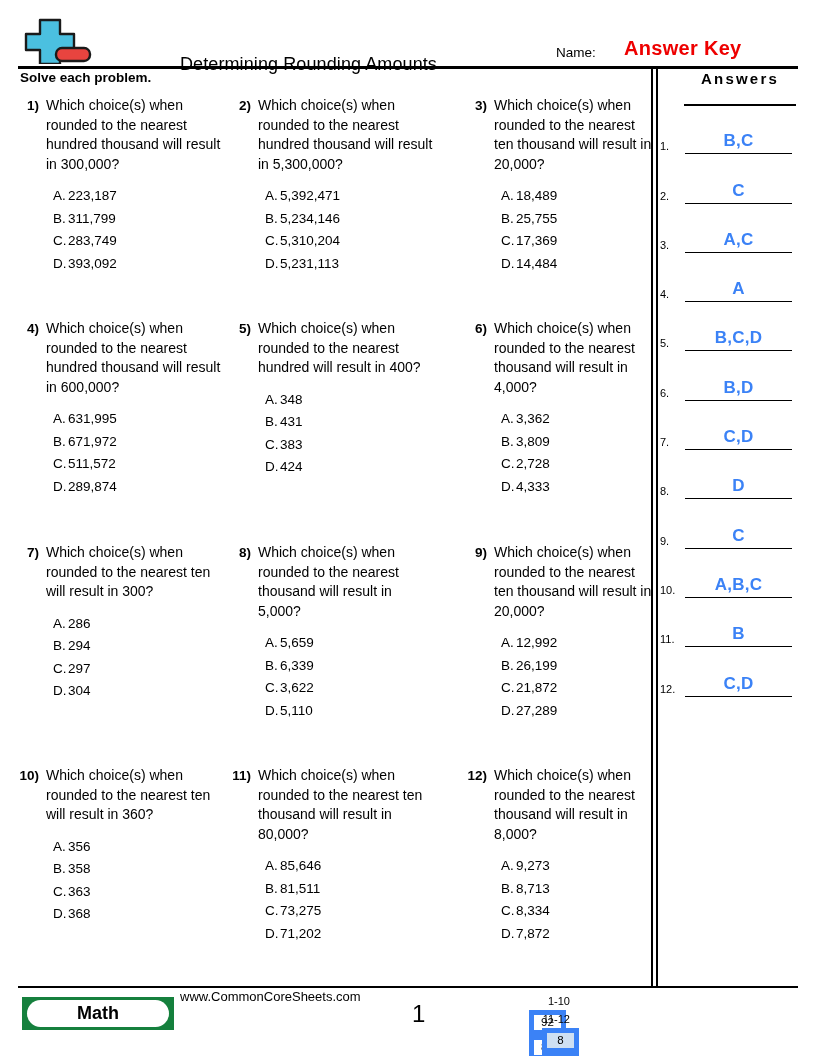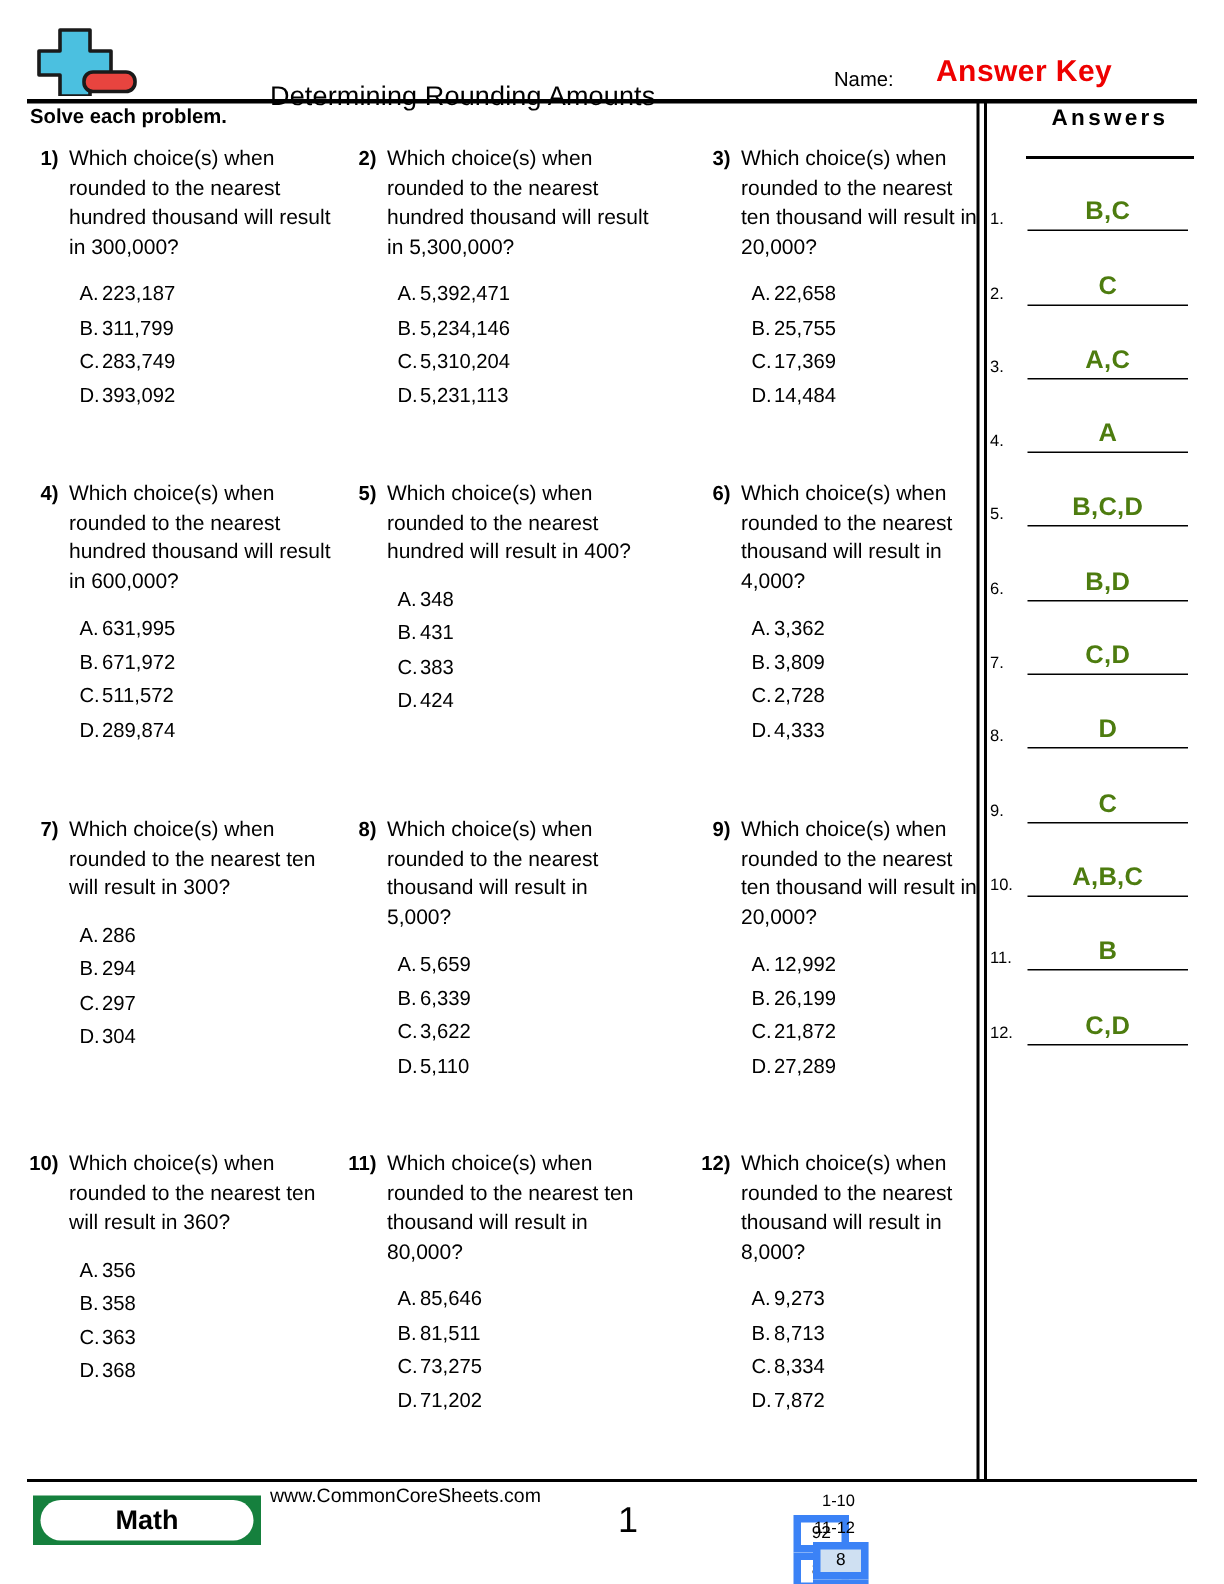--- a/index.html
+++ b/index.html
@@ -164,21 +164,21 @@
     border-bottom: 1.6px solid #000;
     height: 27px;
   }
   .ans-val {
     position: absolute;
     left: 25px; bottom: 3px;
     width: 107px;
     text-align: center;
     font-size: 17px;
     font-weight: bold;
-    color: #4d7c0f;
+    color: #3b82f6;
     letter-spacing: 0.2px;
   }
 
   
   #footer-rule {
     position: absolute;
     left: 18px; top: 986px;
     width: 780px; height: 2px;
     background: #000;
   }
@@ -299,21 +299,21 @@
       <div class="p-choice"><span class="ch-letter">D.</span><span>5,231,113</span></div>
     </div>
   </div>
 
   <div class="problem p-col3 p-row1">
     <div class="p-head">
       <div class="p-num">3)</div>
       <div class="p-text">Which choice(s) when rounded to the nearest ten thousand will result in 20,000?</div>
     </div>
     <div class="p-choices">
-      <div class="p-choice"><span class="ch-letter">A.</span><span>22,658</span></div>
+      <div class="p-choice"><span class="ch-letter">A.</span><span>18,489</span></div>
       <div class="p-choice"><span class="ch-letter">B.</span><span>25,755</span></div>
       <div class="p-choice"><span class="ch-letter">C.</span><span>17,369</span></div>
       <div class="p-choice"><span class="ch-letter">D.</span><span>14,484</span></div>
     </div>
   </div>
 
   <div class="problem p-col1 p-row2">
     <div class="p-head">
       <div class="p-num">4)</div>
       <div class="p-text">Which choice(s) when rounded to the nearest hundred thousand will result in 600,000?</div>

